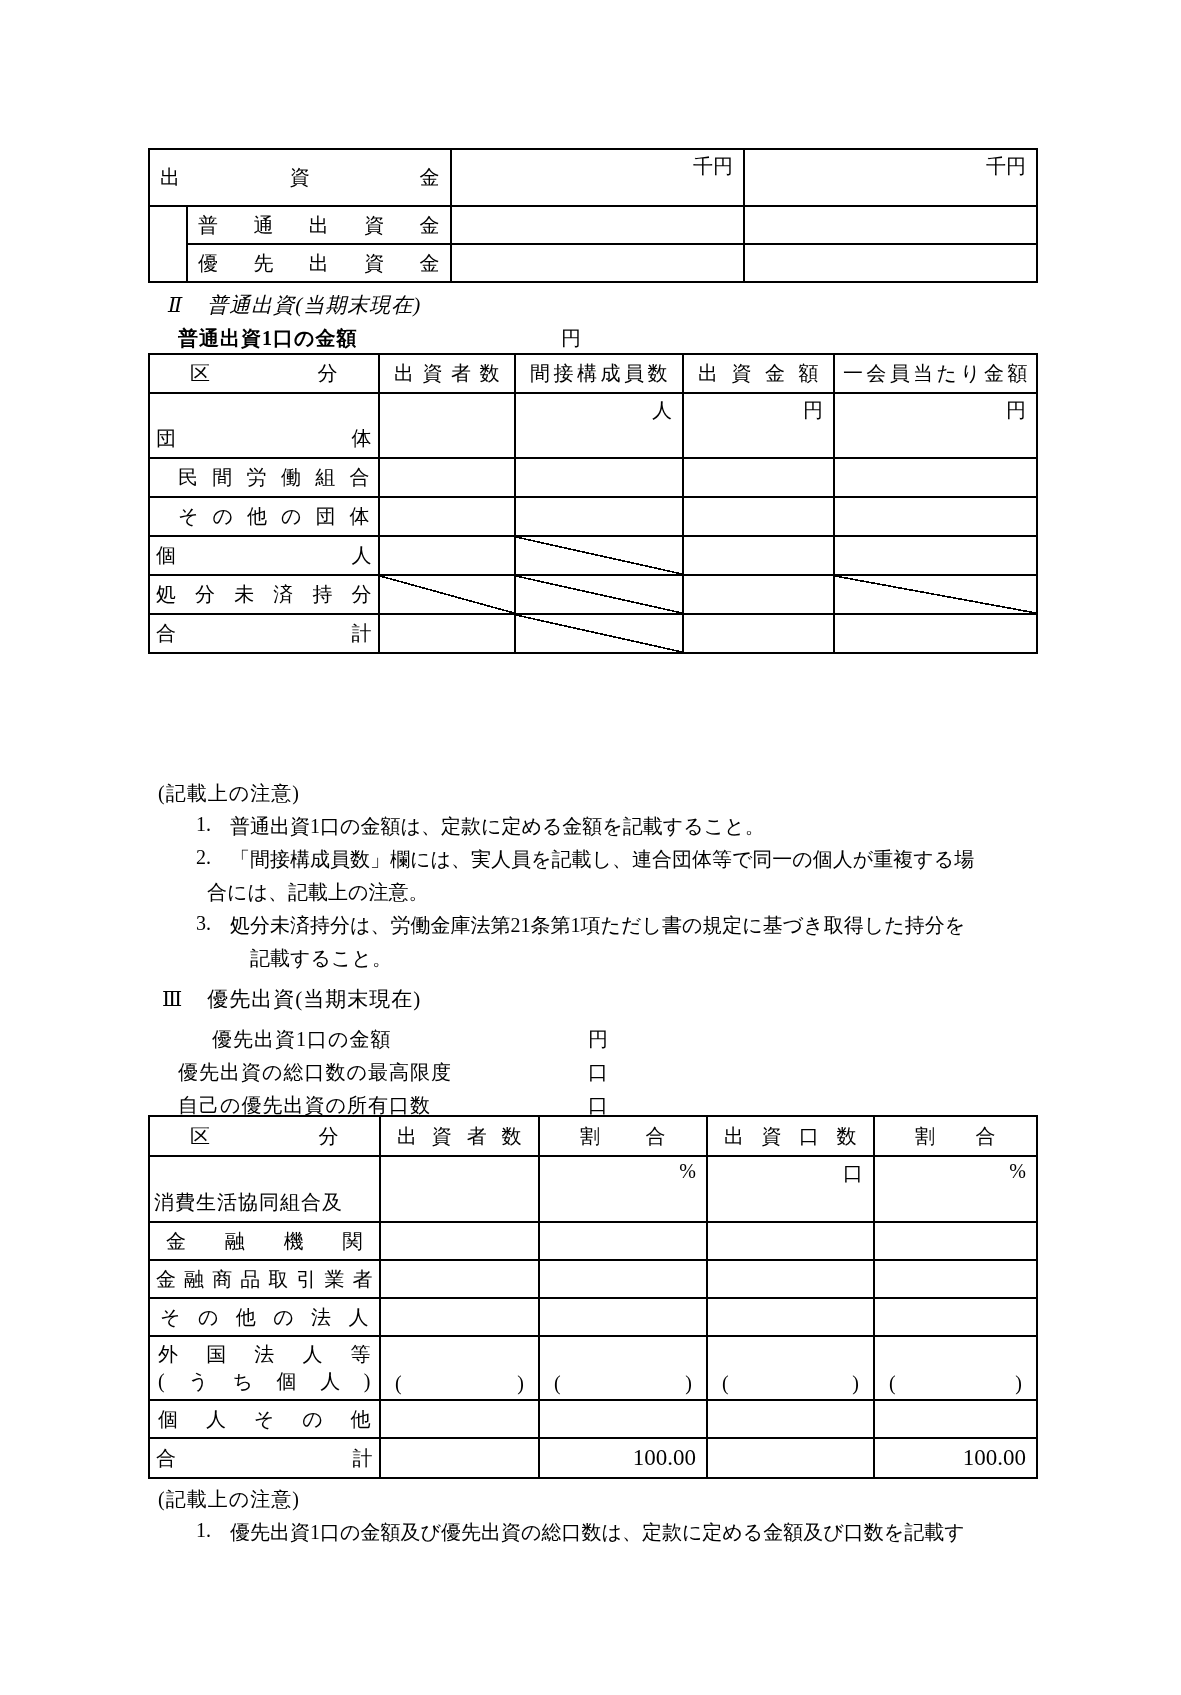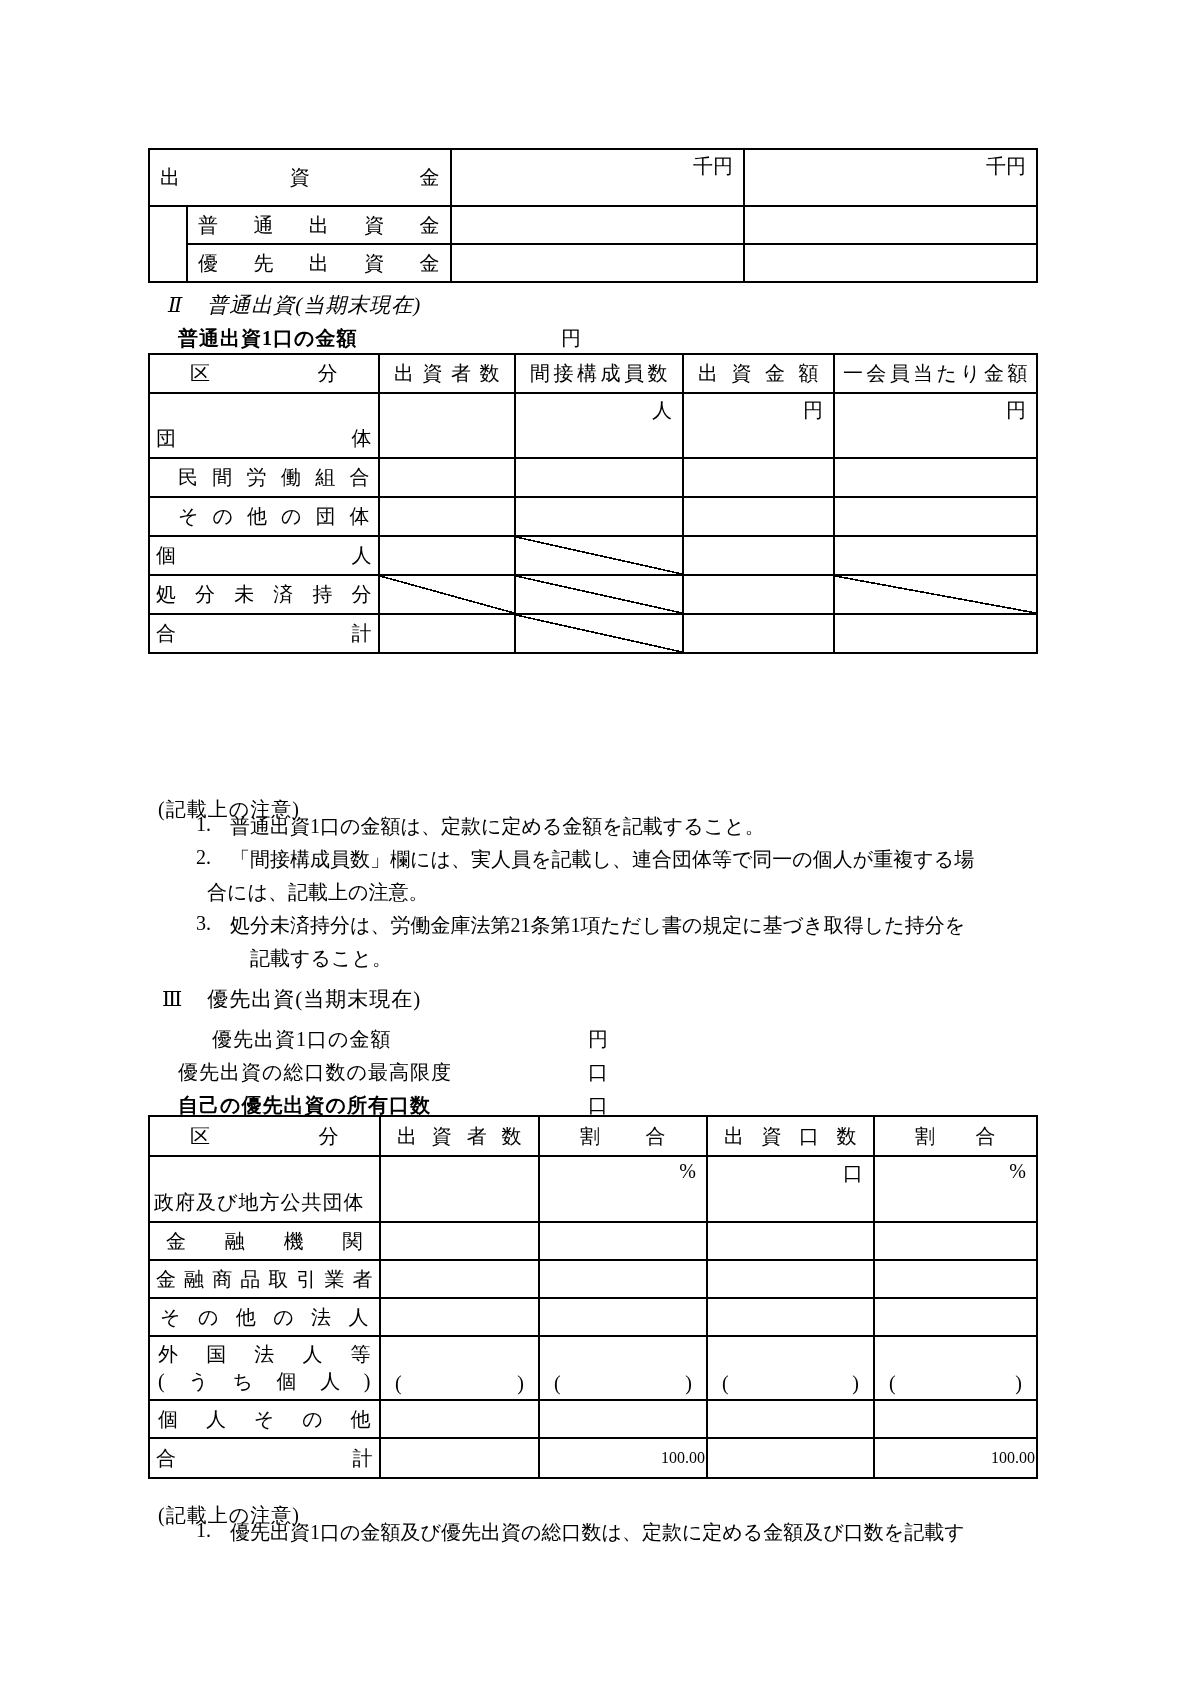--- a/index.html
+++ b/index.html
@@ -20,39 +20,39 @@
   .unit{text-align:right;padding:3px 10px 0 0;font-size:20px;}
   .diag{background-image:linear-gradient(to top right,
         transparent calc(50% - 0.8px), #000 calc(50% - 0.8px),
         #000 calc(50% + 0.8px), transparent calc(50% + 0.8px));}
   .twoline{padding-left:18px;letter-spacing:2px;line-height:28px;font-size:20px;}
   .parenline{display:flex;justify-content:space-between;padding:0 14px 4px 14px;font-size:20px;}
   .heading{position:absolute;font-size:21px;letter-spacing:1px;white-space:nowrap;}
   .heading .rnum{display:inline-block;margin-right:24px;}
   .infoline-label{position:absolute;font-size:20px;letter-spacing:1px;white-space:nowrap;}
   .infoline-unit{position:absolute;font-size:20px;}
-  .notes-title{position:absolute;font-size:20px;letter-spacing:1px;white-space:nowrap;margin-top:16px;}
+  .notes-title{position:absolute;font-size:20px;letter-spacing:1px;white-space:nowrap;}
   .note-line1{position:absolute;display:flex;font-size:20px;white-space:nowrap;}
   .note-num{width:34px;flex:none;}
   .note-cont{position:absolute;font-size:20px;white-space:nowrap;}
   
   .t1{left:148px;top:148px;}
   .t1 .strip{border-bottom:2px solid #000;}
   
   .p6{padding:0 6px;}
   .p8{padding:0 8px;}
   .p10{padding:0 10px;}
   .p14{padding:0 14px;}
   .p16{padding:0 16px;}
   .p38{padding:0 40px;}
   .ind{padding:0 8px 0 28px;}
   .t2{left:148px;top:353px;}
   .t3{left:148px;top:1115px;}
   .cellpad-b{padding-bottom:5px;}
-  .val-right{text-align:right;padding-right:1px;font-size:16px;}
+  .val-right{text-align:right;padding-right:10px;font-size:23px;}
 </style>
 </head>
 <body>
 
 <div class="page">
 
   <table class="t1">
     <colgroup>
         <col style="width:38px">
         <col style="width:264px">
@@ -277,21 +277,21 @@
   <div class="note-cont" style="left:210px;top:945px;margin-left:40px;">記載すること。</div>
 
   <div class="heading" style="left:162px;top:985px;">
     <span class="rnum">Ⅲ</span><span>優先出資(当期末現在)</span>
   </div>
 
   <div class="infoline-label" style="left:178px;top:1026px;margin-left:34px;">優先出資1口の金額</div>
   <div class="infoline-unit" style="left:588px;top:1026px;">円</div>
   <div class="infoline-label" style="left:178px;top:1059px;">優先出資の総口数の最高限度</div>
   <div class="infoline-unit" style="left:588px;top:1059px;">口</div>
-  <div class="infoline-label" style="left:178px;top:1092px;font-weight:bold;">自己の優先出資の所有口数</div>
+  <div class="infoline-label" style="left:178px;top:1092px;">自己の優先出資の所有口数</div>
   <div class="infoline-unit" style="left:588px;top:1092px;">口</div>
 
   <table class="t3">
     <colgroup>
         <col style="width:231px">
         <col style="width:159px">
         <col style="width:168px">
         <col style="width:167px">
         <col style="width:163px">
       </colgroup>
@@ -327,21 +327,21 @@
           </td>
       <td>
             <div class="lbl p38 spread">
               <span>割</span>
               <span>合</span>
             </div>
           </td>
     </tr>
     <tr style="height:66px">
       <td class="bottom">
-            <div class="lbl cellpad-b" style="padding-left:4px;letter-spacing:1px;">政府及び地方公共団体</div>
+            <div class="lbl cellpad-b" style="padding-left:4px;letter-spacing:1px;">消費生活協同組合及</div>
           </td>
       <td></td>
       <td class="top">
             <div class="unit">%</div>
           </td>
       <td class="top">
             <div class="unit">口</div>
           </td>
       <td class="top">
             <div class="unit">%</div>

